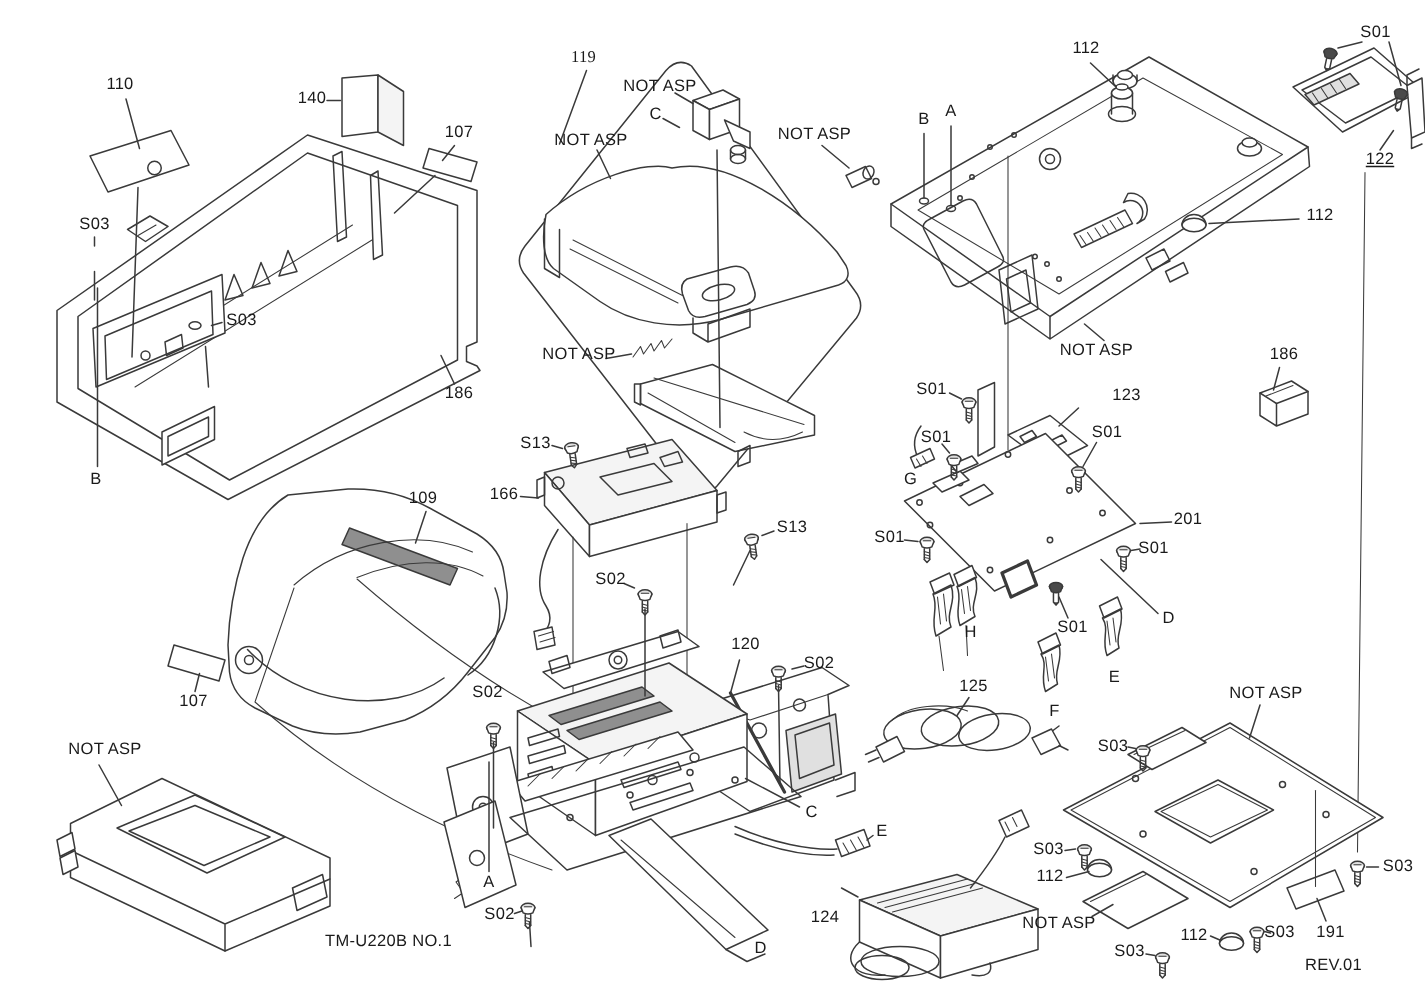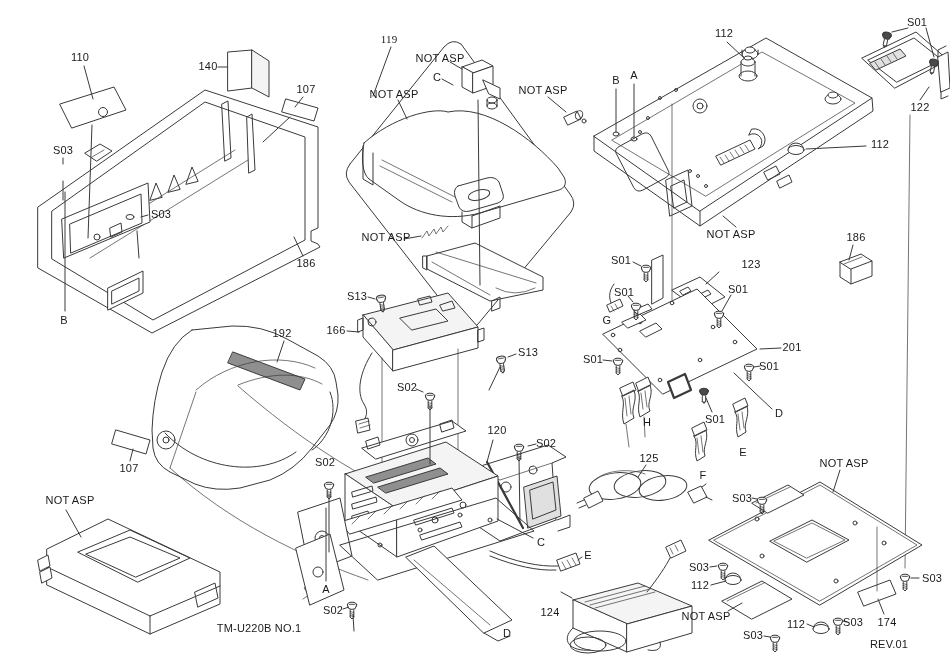--- a/index.html
+++ b/index.html
@@ -386,21 +386,21 @@
 </svg>
 
 <div id="labels-layer">
       <span class="callout" style="left: 80px; top: 57px;">110</span>
       <span class="callout" style="left: 208px; top: 66px;">140</span>
       <span class="callout" style="left: 306px; top: 89px;">107</span>
       <span class="callout" style="left: 63px; top: 150px;">S03</span>
       <span class="callout" style="left: 161px; top: 214px;">S03</span>
       <span class="callout" style="left: 306px; top: 263px;">186</span>
       <span class="callout" style="left: 64px; top: 320px;">B</span>
-      <span class="callout" style="left: 282px; top: 333px;">192</span>
+      <span class="callout" style="left: 282px; top: 333px;">109</span>
       <span class="callout" style="left: 129px; top: 468px;">107</span>
       <span class="callout" style="left: 70px; top: 500px;">NOT ASP</span>
       <span class="callout" style="left: 259px; top: 628px;">TM-U220B NO.1</span>
       <span class="callout" style="left: 389px; top: 39px; font-family: Liberation Serif, serif;">119</span>
       <span class="callout" style="left: 440px; top: 58px;">NOT ASP</span>
       <span class="callout" style="left: 437px; top: 77px;">C</span>
       <span class="callout" style="left: 394px; top: 94px;">NOT ASP</span>
       <span class="callout" style="left: 543px; top: 90px;">NOT ASP</span>
       <span class="callout" style="left: 386px; top: 237px;">NOT ASP</span>
       <span class="callout" style="left: 357px; top: 296px;">S13</span>
@@ -414,21 +414,21 @@
       <span class="callout" style="left: 588px; top: 555px;">E</span>
       <span class="callout" style="left: 326px; top: 589px;">A</span>
       <span class="callout" style="left: 333px; top: 610px;">S02</span>
       <span class="callout" style="left: 507px; top: 633px;">D</span>
       <span class="callout" style="left: 550px; top: 592px; margin-top: 20px;">124</span>
       <span class="callout" style="left: 649px; top: 458px;">125</span>
       <span class="callout" style="left: 724px; top: 33px;">112</span>
       <span class="callout" style="left: 917px; top: 22px;">S01</span>
       <span class="callout" style="left: 616px; top: 80px;">B</span>
       <span class="callout" style="left: 634px; top: 75px;">A</span>
-      <span class="callout" style="left: 920px; top: 107px;">122</span>
+      <span class="callout" style="left: 920px; top: 107px; text-decoration: underline;">122</span>
       <span class="callout" style="left: 880px; top: 144px;">112</span>
       <span class="callout" style="left: 731px; top: 234px;">NOT ASP</span>
       <span class="callout" style="left: 856px; top: 237px;">186</span>
       <span class="callout" style="left: 621px; top: 260px;">S01</span>
       <span class="callout" style="left: 723px; top: 264px; margin-left: 28px;">123</span>
       <span class="callout" style="left: 624px; top: 292px;">S01</span>
       <span class="callout" style="left: 738px; top: 289px;">S01</span>
       <span class="callout" style="left: 607px; top: 320px;">G</span>
       <span class="callout" style="left: 792px; top: 347px;">201</span>
       <span class="callout" style="left: 593px; top: 359px;">S01</span>
@@ -439,17 +439,17 @@
       <span class="callout" style="left: 743px; top: 452px;">E</span>
       <span class="callout" style="left: 703px; top: 475px;">F</span>
       <span class="callout" style="left: 844px; top: 463px;">NOT ASP</span>
       <span class="callout" style="left: 742px; top: 498px;">S03</span>
       <span class="callout" style="left: 699px; top: 567px;">S03</span>
       <span class="callout" style="left: 700px; top: 585px;">112</span>
       <span class="callout" style="left: 932px; top: 578px;">S03</span>
       <span class="callout" style="left: 706px; top: 616px;">NOT ASP</span>
       <span class="callout" style="left: 796px; top: 624px;">112</span>
       <span class="callout" style="left: 853px; top: 622px;">S03</span>
-      <span class="callout" style="left: 887px; top: 622px;">174</span>
+      <span class="callout" style="left: 887px; top: 622px;">191</span>
       <span class="callout" style="left: 753px; top: 635px;">S03</span>
       <span class="callout" style="left: 889px; top: 644px;">REV.01</span>
     </div>
 </div>
 
 </body></html>

